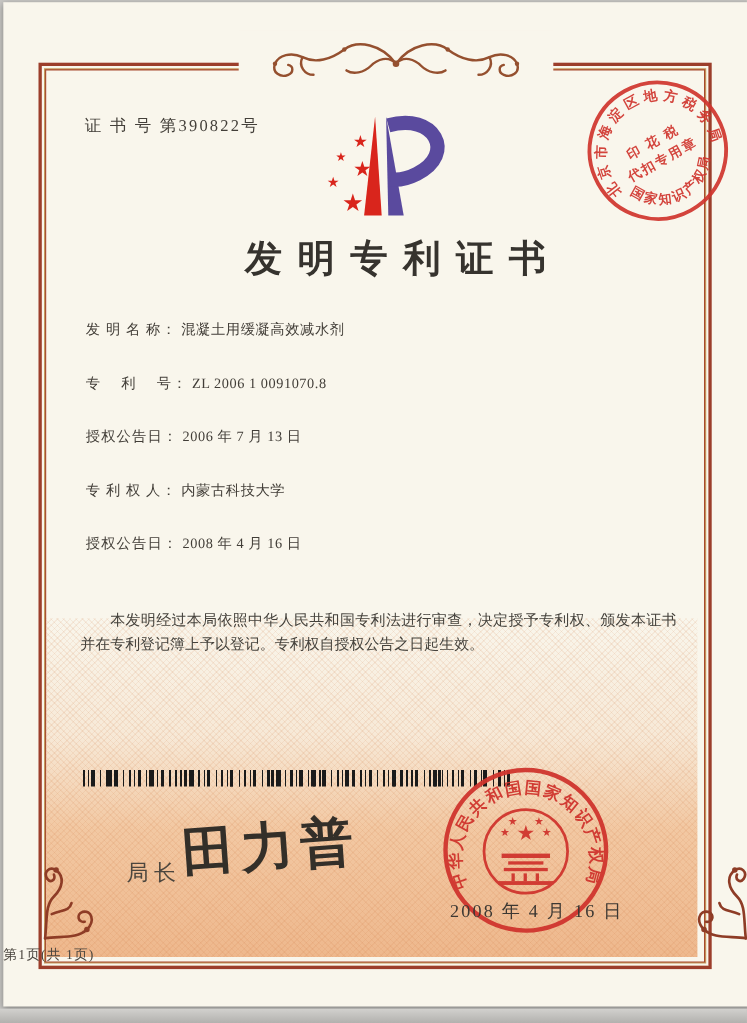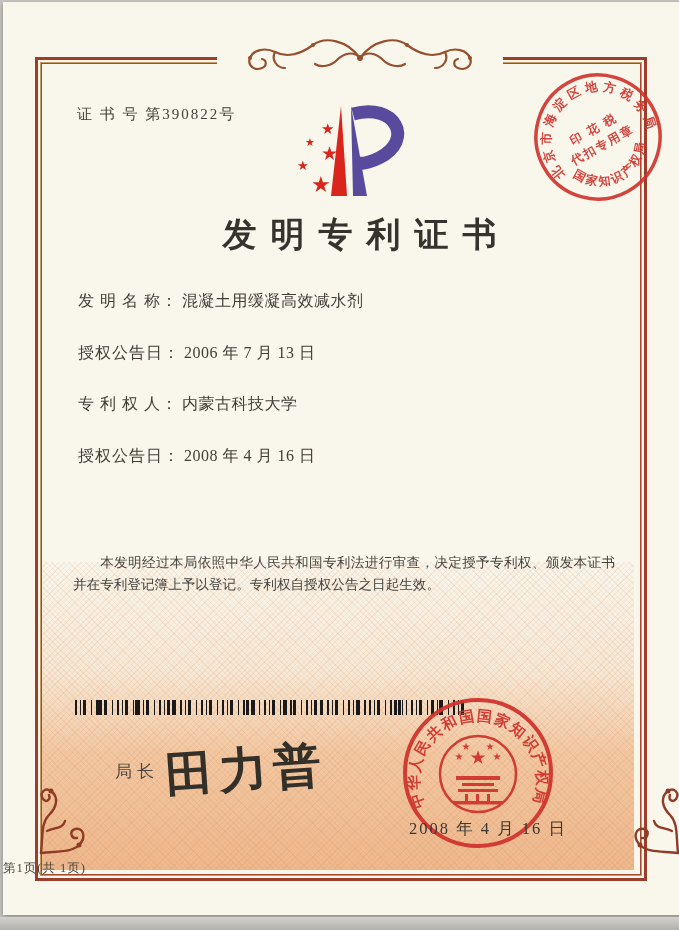--- a/index.html
+++ b/index.html
@@ -47,36 +47,36 @@
   .logo{position:absolute;left:280px;top:98px;line-height:0;}
   .tax-stamp{
     position:absolute;left:528px;top:68px;width:134px;height:134px;
     transform:rotate(-29deg);opacity:.92;line-height:0;
   }
   .title{
     position:absolute;left:0;right:0;top:210px;text-align:center;
     font-size:34px;font-weight:bold;color:#36332e;letter-spacing:14px;text-indent:14px;
   }
   .fields{position:absolute;left:75px;top:289px;width:540px;}
-  .field-row{font-size:16px;color:#413d37;margin-bottom:30.5px;white-space:nowrap;}
+  .field-row{font-size:13px;color:#413d37;margin-bottom:30.5px;white-space:nowrap;}
   .field-row .lbl{letter-spacing:1px;}
   .field-row .val{margin-left:4px;letter-spacing:.5px;}
   .paras{
     position:absolute;left:70px;top:551px;width:542px;
     font-size:13.6px;line-height:22.2px;color:#45423c;text-align:justify;
   }
-  .paras p{margin:0;text-indent:2em;font-family:Liberation Mono, monospace;}
+  .paras p{margin:0;text-indent:2em;}
   .barcode{
     position:absolute;left:72px;top:698px;width:390px;height:15px;
     background:
       repeating-linear-gradient(90deg,#1a1a1a 0 2px,transparent 2px 5px,#1a1a1a 5px 6px,transparent 6px 8px,#1a1a1a 8px 11px,transparent 11px 16px,#1a1a1a 16px 17px,transparent 17px 21px),
       repeating-linear-gradient(90deg,transparent 0 23px,#1a1a1a 23px 26px,transparent 26px 31px,#1a1a1a 31px 32px,transparent 32px 37px);
   }
   .director{
-    position:absolute;left:112px;top:758px;font-size:17px;color:#4c463e;letter-spacing:5px;
+    position:absolute;left:112px;top:778px;font-size:20px;color:#4c463e;letter-spacing:5px;
   }
   .signature{
     position:absolute;left:162px;top:736px;font-size:48px;font-weight:bold;
     color:#332f29;transform:rotate(-4deg);letter-spacing:6px;white-space:nowrap;
   }
   .main-seal{position:absolute;left:396px;top:692px;line-height:0;opacity:.95;}
   .seal-date{
     position:absolute;left:406px;top:816px;font-size:16.5px;color:#3c3833;letter-spacing:2px;
   }
   .footer-page{
@@ -170,20 +170,23 @@
         <text class="stamp-center" x="67" y="62" text-anchor="middle">印 花 税</text>
         <text class="stamp-center" x="67" y="80" text-anchor="middle">代扣专用章</text>
       </svg>
     </div>
 
     <div class="title">发明专利证书</div>
 
     <div class="fields">
       <div class="field-row">
         <span class="lbl">发 明 名 称：</span><span class="val">混凝土用缓凝高效减水剂</span>
+      </div>
+      <div class="field-row">
+        <span class="lbl">专　 利　 号：</span><span class="val">ZL 2006 1 0091070.8</span>
       </div>
       <div class="field-row">
         <span class="lbl">授权公告日：</span><span class="val">2006 年 7 月 13 日</span>
       </div>
       <div class="field-row">
         <span class="lbl">专 利 权 人：</span><span class="val">内蒙古科技大学</span>
       </div>
       <div class="field-row">
         <span class="lbl">授权公告日：</span><span class="val">2008 年 4 月 16 日</span>
       </div>

